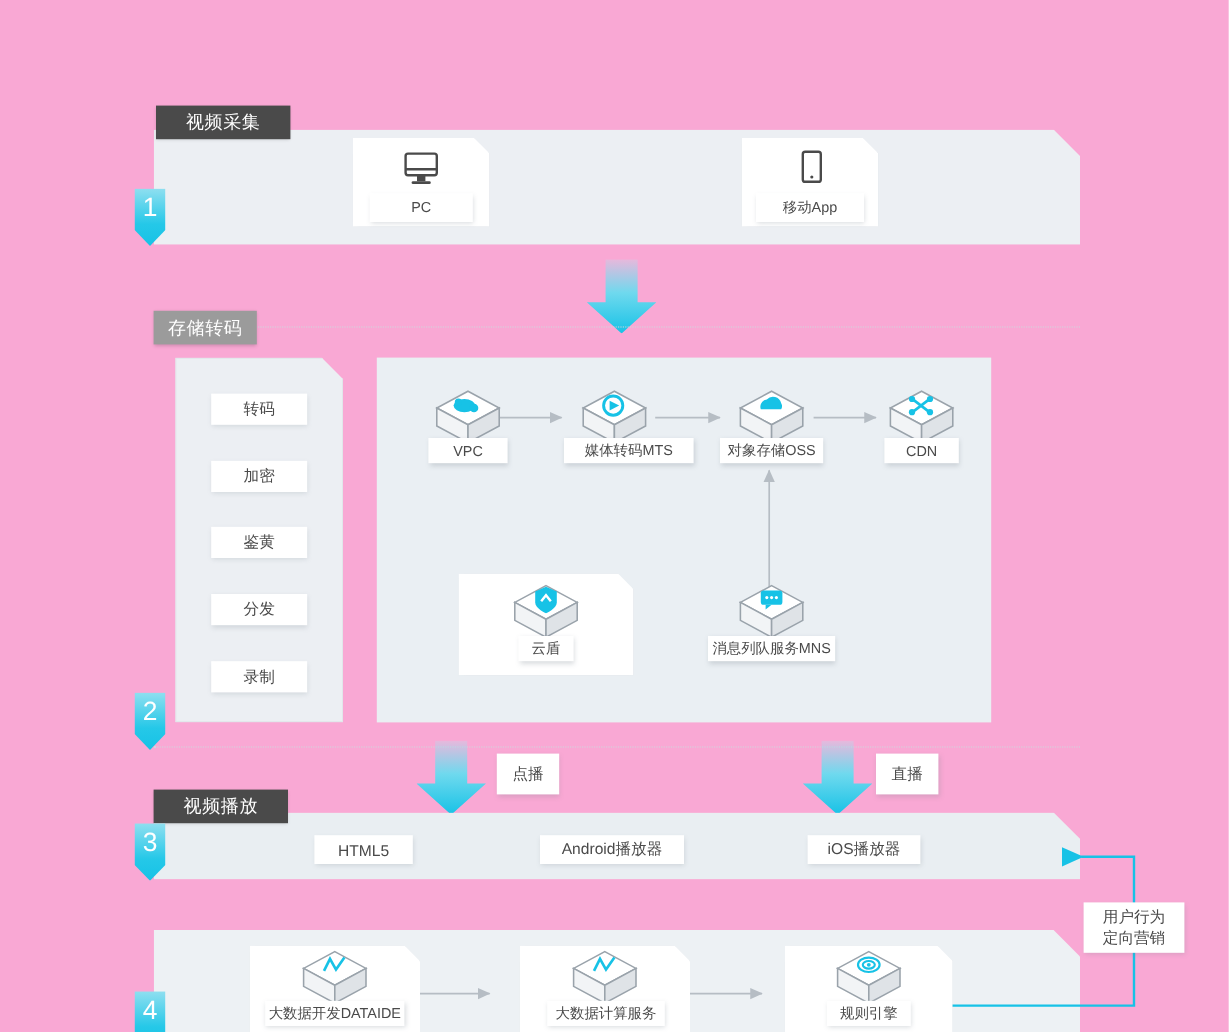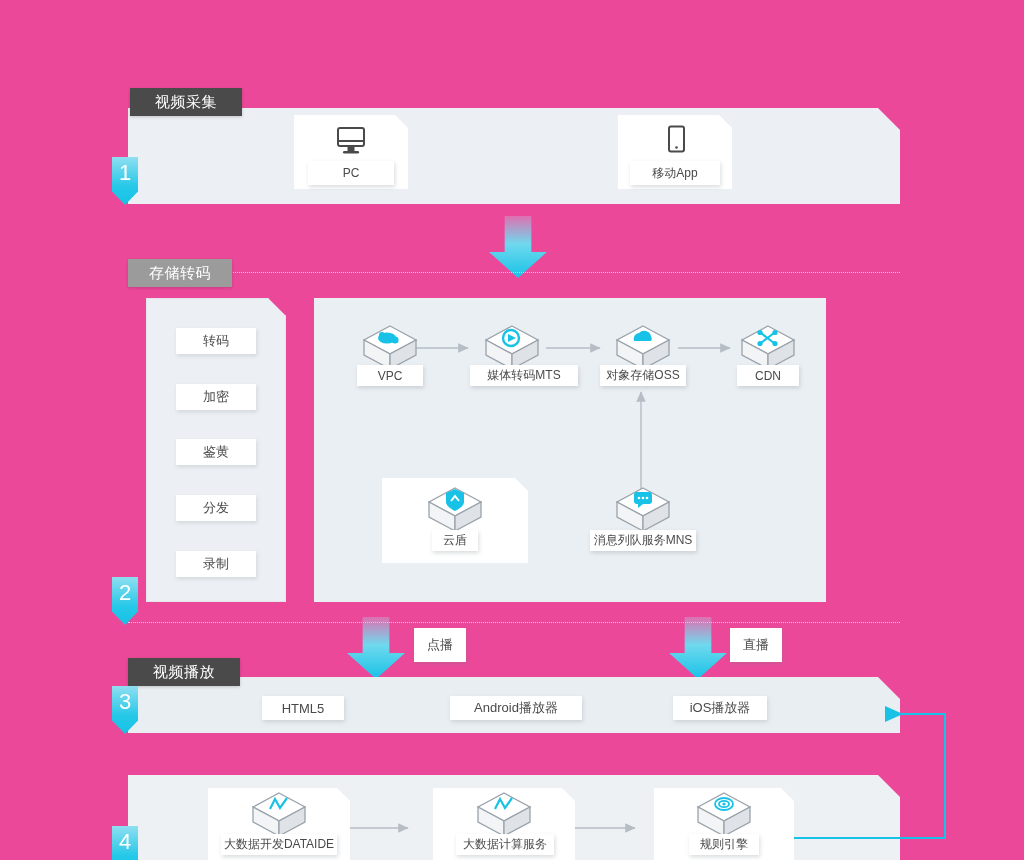--- a/index.html
+++ b/index.html
@@ -8,21 +8,21 @@
   }
   body {
     font-family: "Liberation Sans", "DejaVu Sans", sans-serif;
     width: 1024px; height: 860px;
     overflow: hidden;
     position: relative;
   }
   #stage {
     position: absolute; left: 0; top: 0;
     width: 1024px; height: 860px;
-    background: #ec4899;
+    background: #f9a8d4;
   }
 
   
   .band {
     position: absolute;
     background: #eceff3;
     clip-path: polygon(0 0, calc(100% - 22px) 0, 100% 22px, 100% 100%, 0 100%);
   }
   .band.band-play { background: #e9eef2; }
   .band.band-data { background: #edf1f4; }
@@ -165,21 +165,21 @@
     </span>
   </div>
   <div class="node-label" style="left:630px; top:161px; width:90px; height:24px;">
     <span>移动App</span>
   </div>
 
   <div class="bigarrow" style="left:489px; top:216px; width:58px; height:62px;"></div>
 
   <div class="divider" style="left:128px; top:272px; width:772px;"></div>
 
-  <div class="sec-tag light" style="left:128px; top:259px; width:104px;">
+  <div class="sec-tag light" style="left:128px; top:259px; width:86px;">
     <span>存储转码</span>
   </div>
 
   <div class="pennant" style="left:112px; top:577px;">
     <span>2</span>
   </div>
 
   <div class="featpanel" style="left:146px; top:298px; width:140px; height:304px;"></div>
 
   <div class="feat" style="left:176px; top:328px;">
@@ -331,21 +331,21 @@
     <span>视频播放</span>
   </div>
 
   <div class="pennant" style="left:112px; top:686px;">
     <span>3</span>
   </div>
 
   <div class="chip" style="left:262px; top:696px; width:82px; height:24px;">
     <span>HTML5</span>
   </div>
-  <div class="chip" style="left:450px; top:696px; width:132px; height:24px;">
+  <div class="chip" style="left:450px; top:696px; width:120px; height:24px;">
     <span>Android播放器</span>
   </div>
   <div class="chip" style="left:673px; top:696px; width:94px; height:24px;">
     <span>iOS播放器</span>
   </div>
 
   <div class="band band-data" style="left:128px; top:775px; width:772px; height:85px;"></div>
 
   <div class="pennant" style="left:112px; top:826px;">
     <span>4</span>
@@ -392,14 +392,18 @@
       <polygon points="56,18 30,32 30,47 56,33" fill="#dfe3e7" stroke="#9aa3ab" stroke-width="1.3"></polygon>
       <ellipse cx="30" cy="15" rx="9" ry="6" fill="none" stroke="#17c2e6" stroke-width="1.8"></ellipse>
       <ellipse cx="30" cy="15" rx="5" ry="3.2" fill="none" stroke="#17c2e6" stroke-width="1.8"></ellipse>
       <circle cx="30" cy="15" r="1.6" fill="#17c2e6"></circle>
     </svg>
   </span>
   <div class="node-label" style="left:689px; top:834px; width:70px;text-align:right;">
     <span>规则引擎</span>
   </div>
 
+  <div class="chip multi" style="left:903px; top:752px; width:84px; height:42px;">
+    <span>用户行为</span>
+    <span>定向营销</span>
+  </div>
 
 </div>
 
 </body></html>

